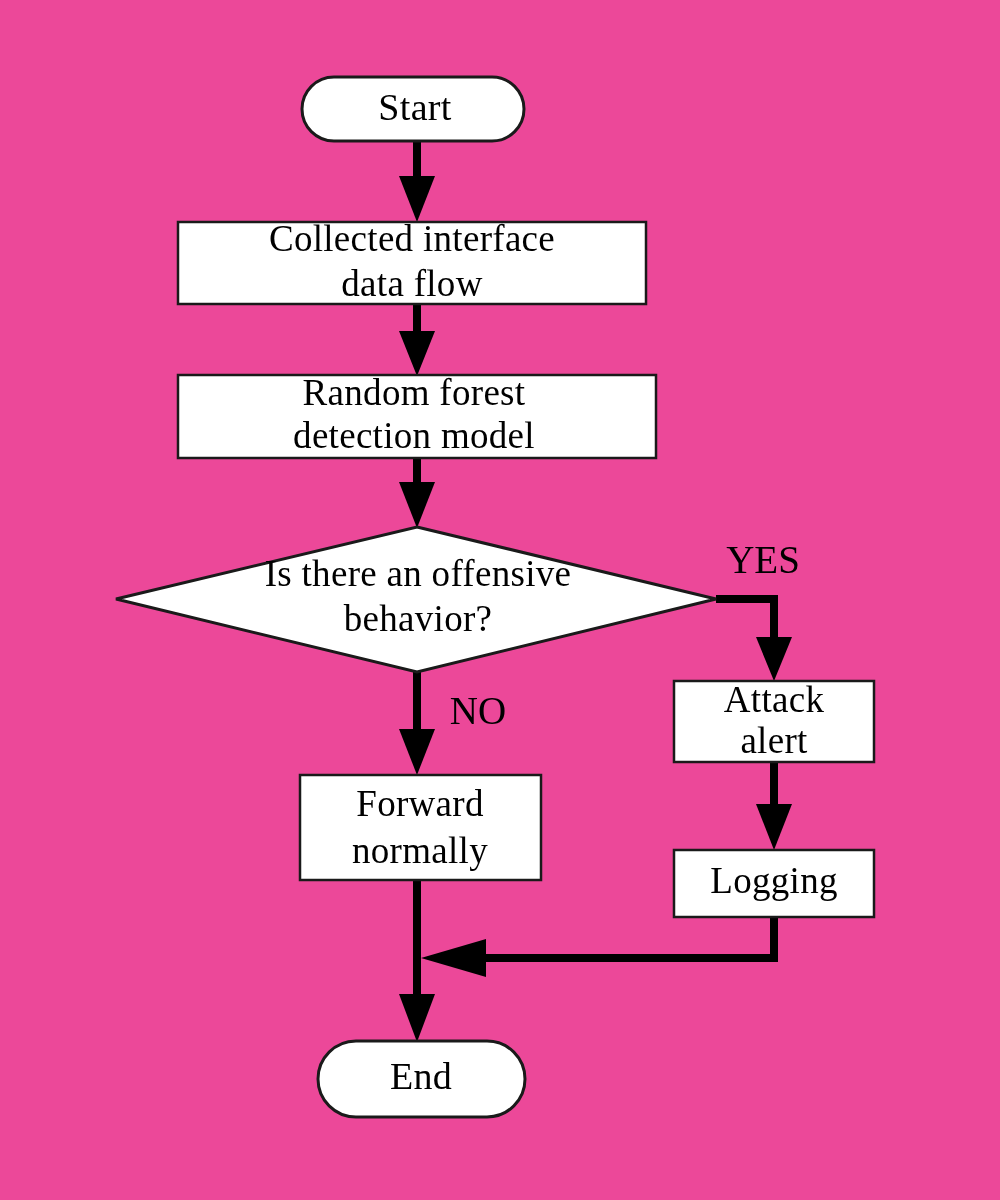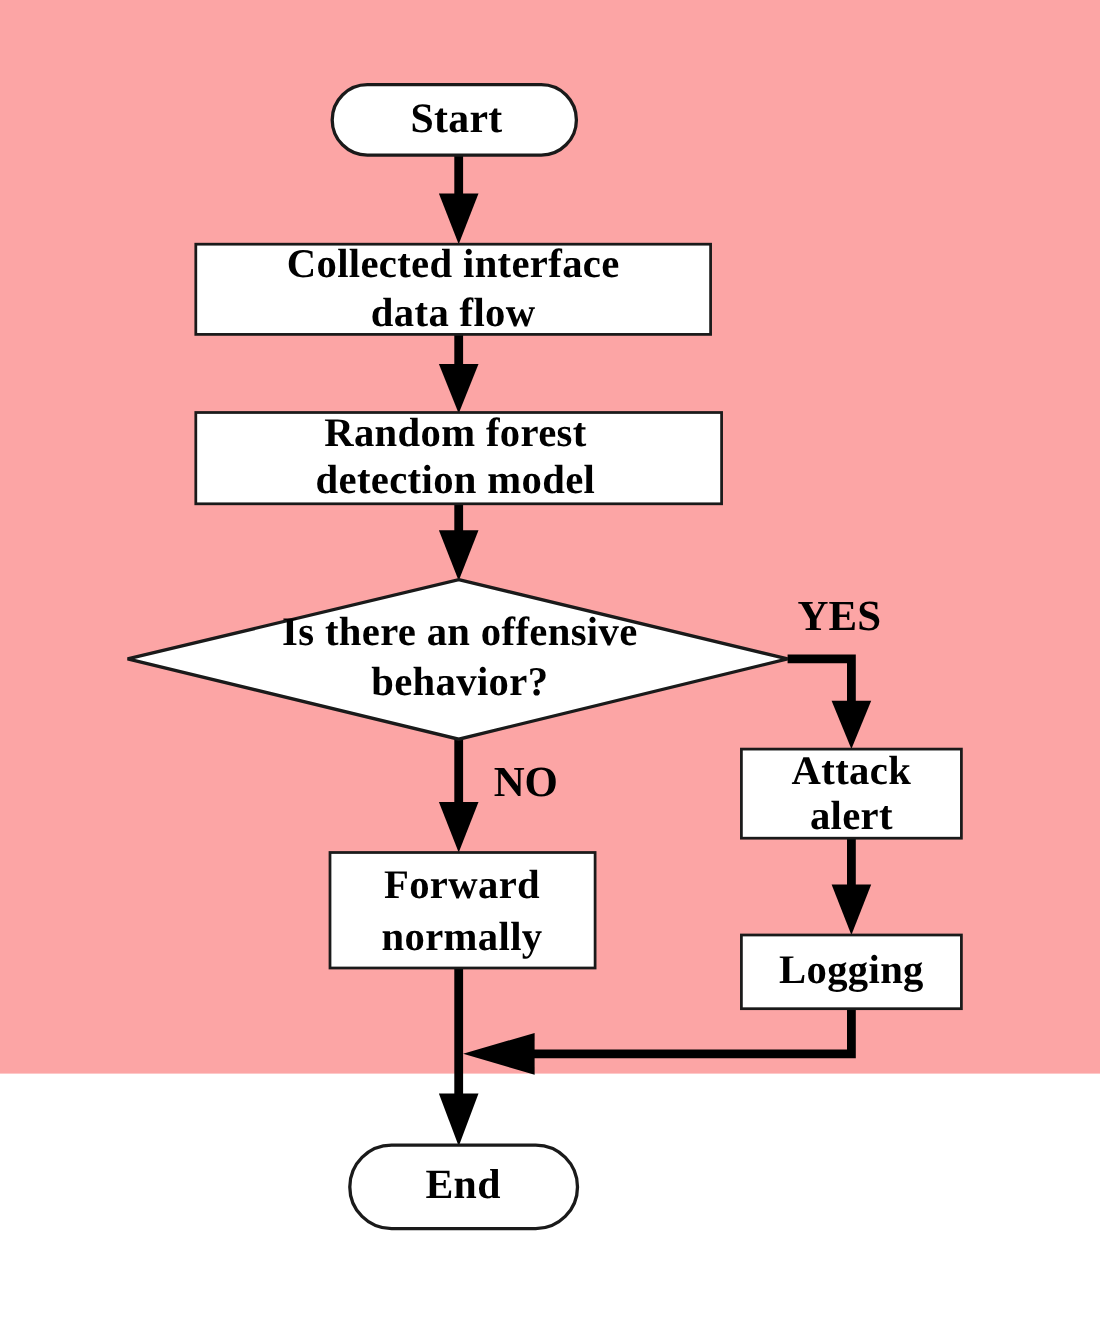--- a/index.html
+++ b/index.html
@@ -9,23 +9,22 @@
   }
   body {
     width: 1000px;
     height: 1200px;
     font-family: "Liberation Serif", "DejaVu Serif", serif;
     overflow: hidden;
   }
   #flowchart-root {
     position: relative;
     width: 1000px;
-    height: 976px;
-    background: #fca5a5;
-    font-weight: bold;
+    height: 1200px;
+    background: #ec4899;
   }
   svg.diagram {
     display: block;
     width: 1000px;
     height: 1200px;
   }
   .node-shape {
     fill: #ffffff;
     stroke: #1a1a1a;
     stroke-width: 3;

